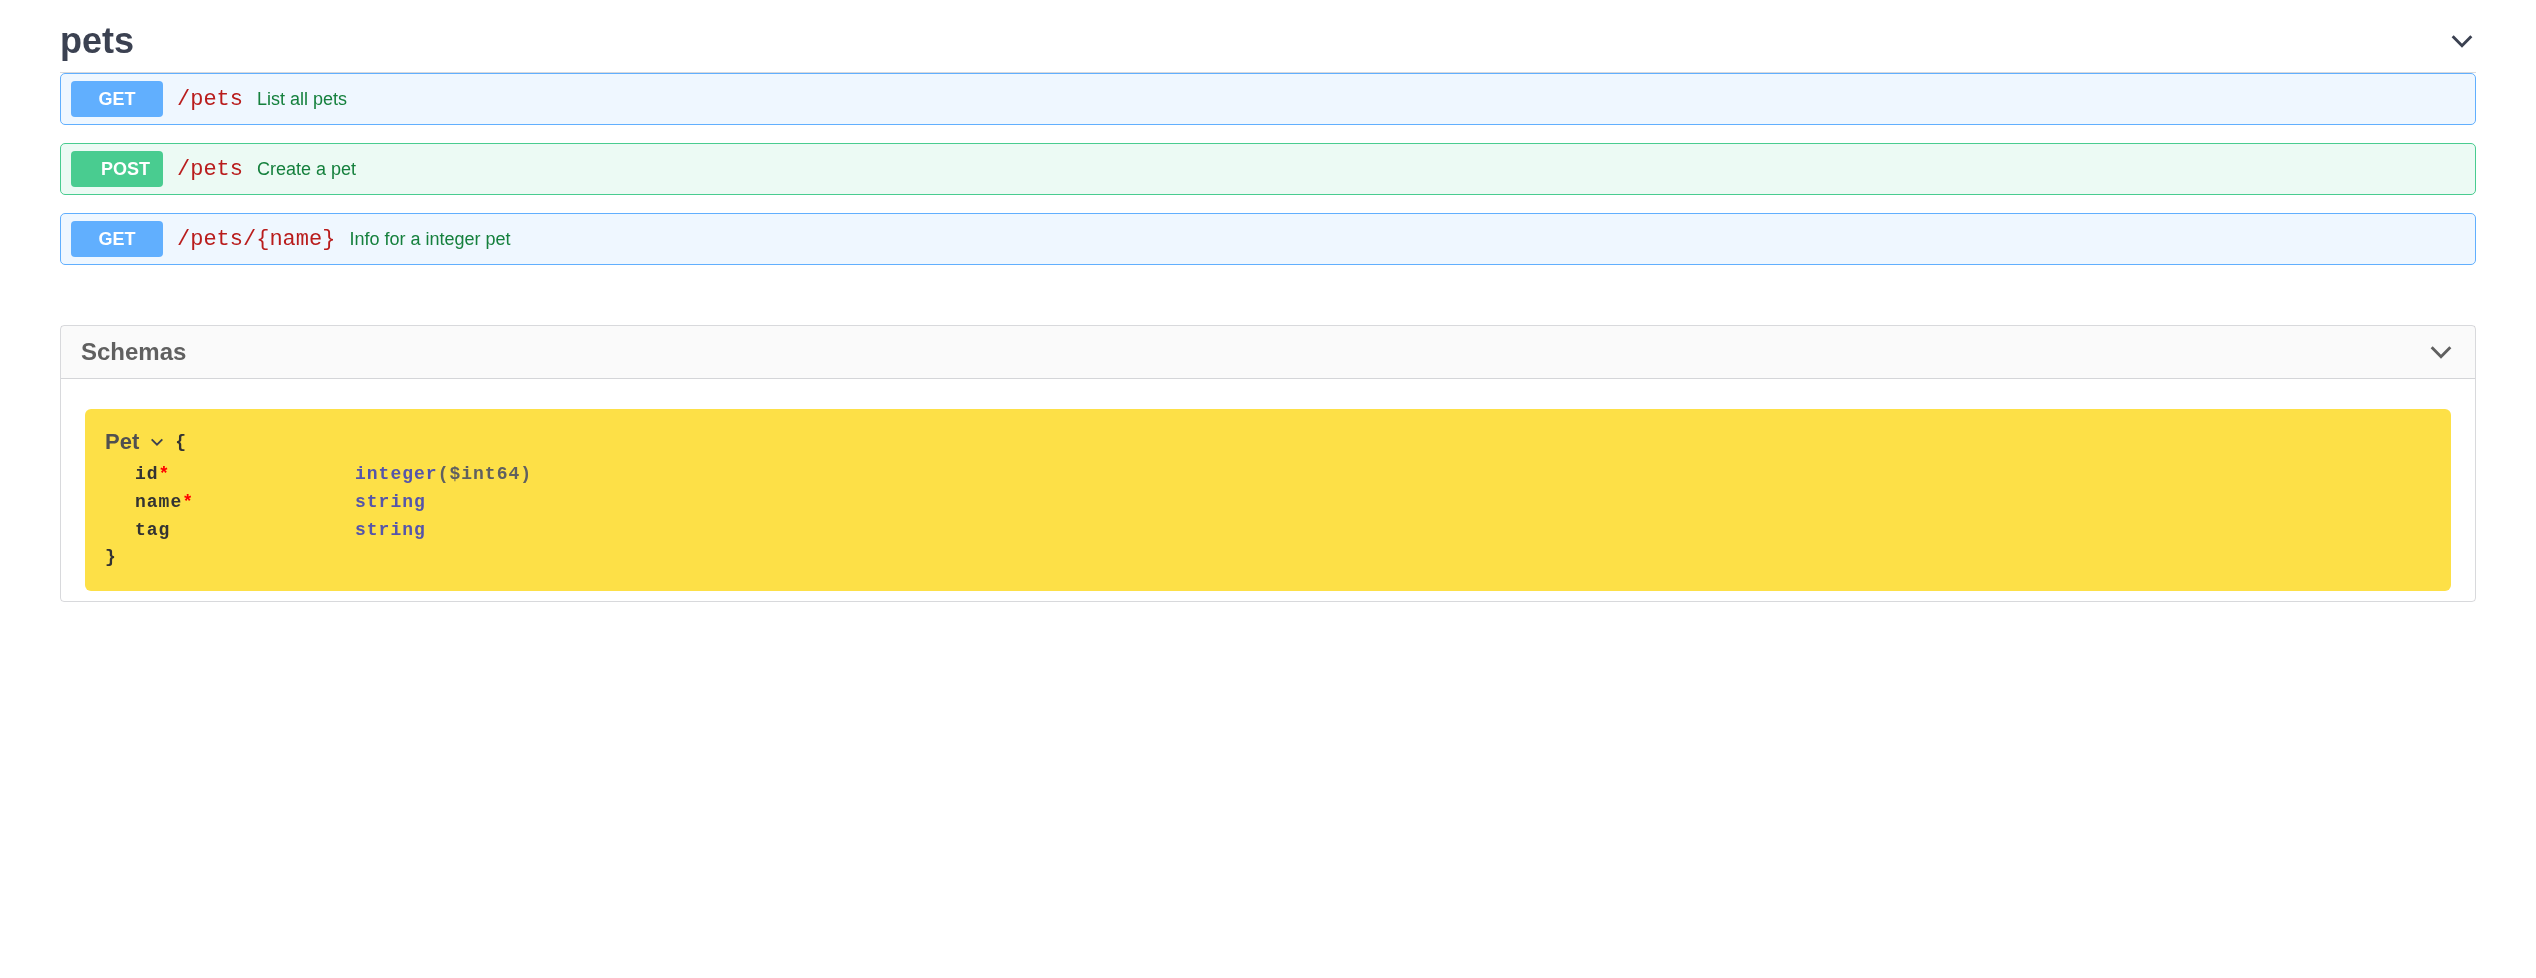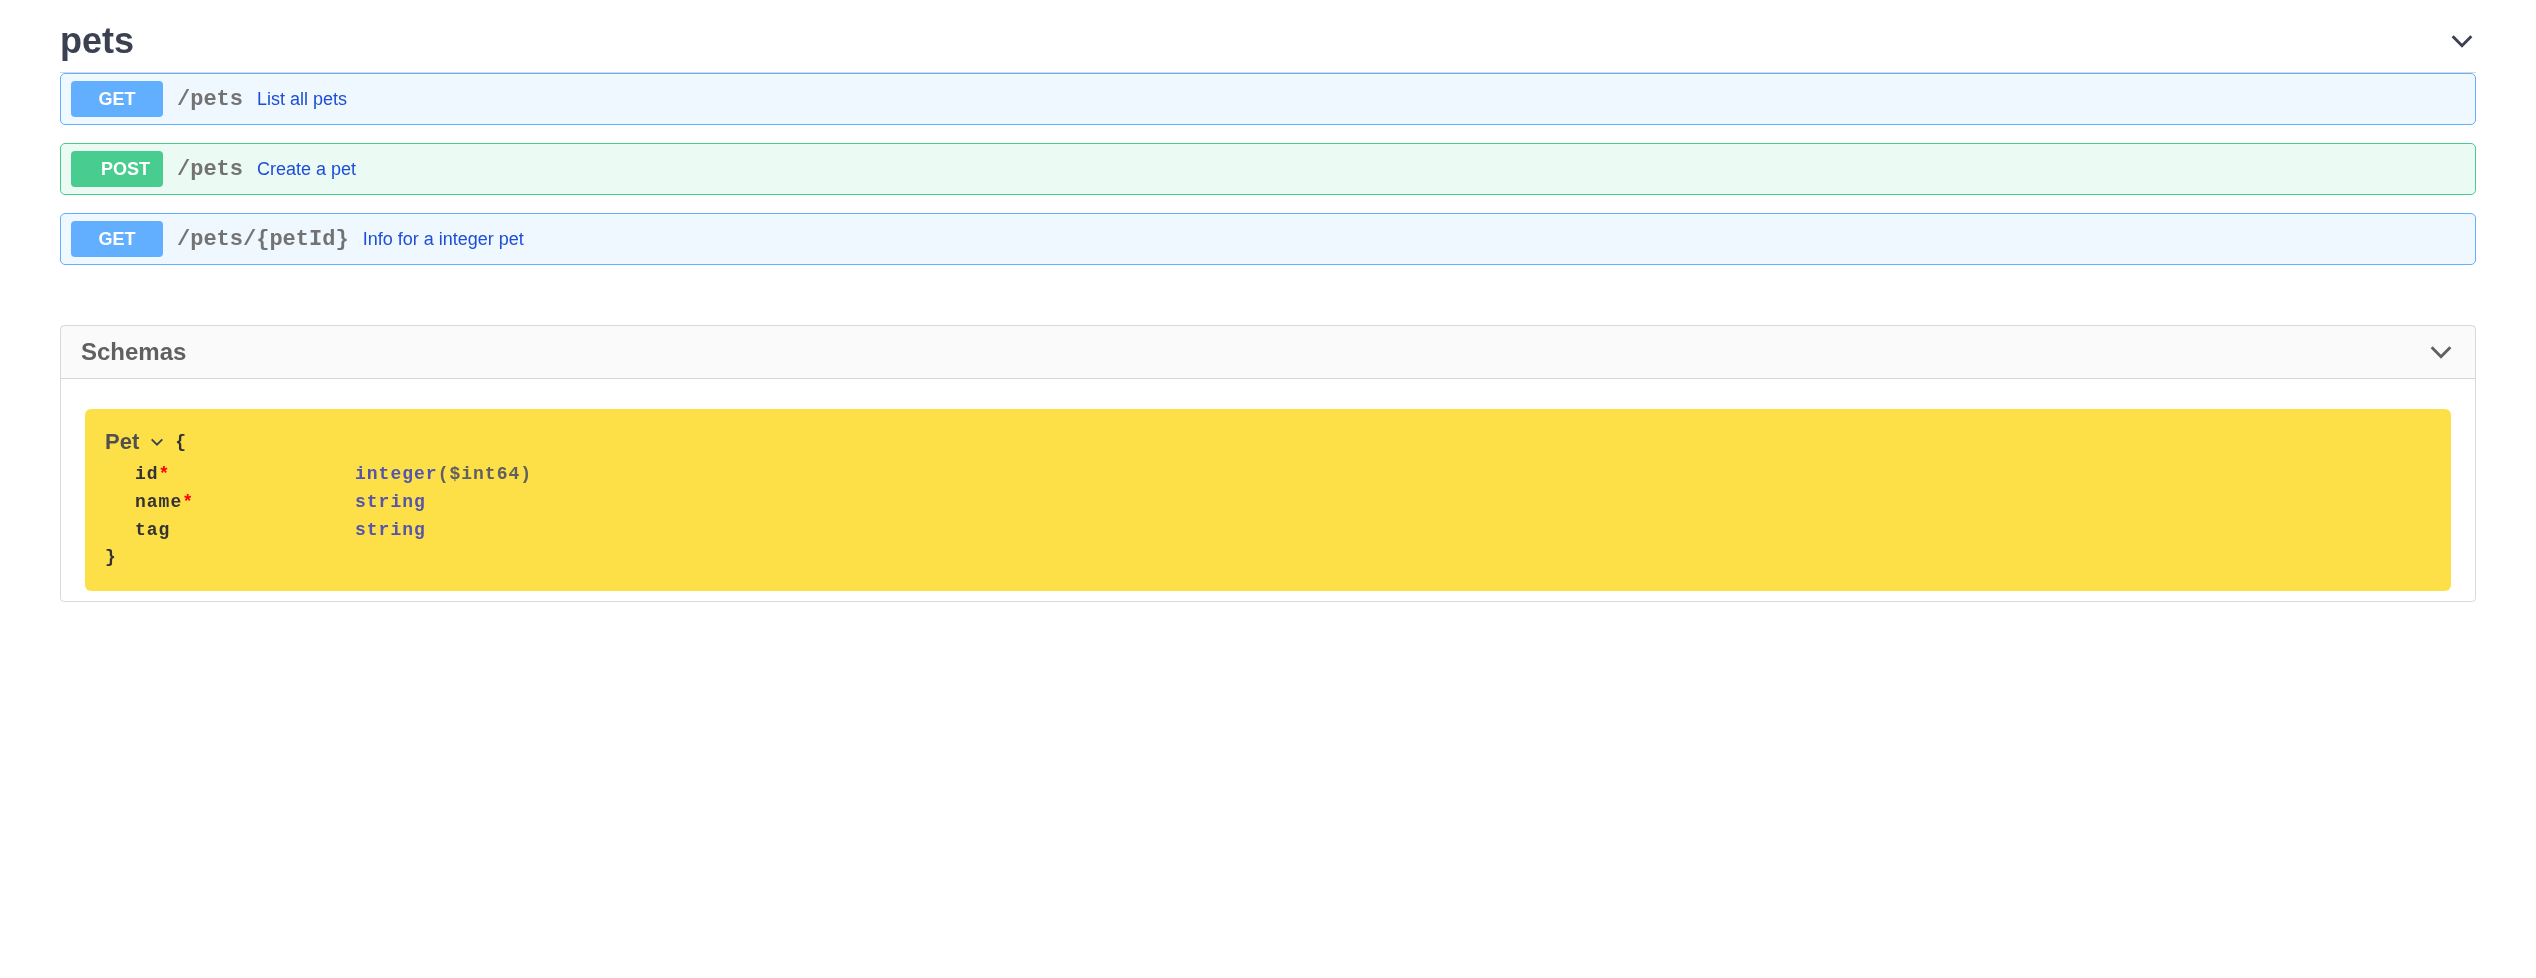--- a/index.html
+++ b/index.html
@@ -71,27 +71,27 @@
   align-items: center;
   justify-content: center;
   margin-right: 14px;
   font-family: -apple-system, BlinkMacSystemFont, "Segoe UI", Helvetica, Arial, sans-serif;
 }
 .method-get { background: #61affe; }
 .method-post { background: #49cc90; padding-left: 17px; }
 .op-path {
   font-family: "Courier New", Courier, monospace;
   font-size: 22px;
-  font-weight: 700;
-  color: #737373;
+  font-weight: 400;
+  color: #b91c1c;
   margin-right: 14px;
 }
 .op-summary {
   font-size: 18px;
-  color: #1d4ed8;
+  color: #15803d;
 }
 .schemas-section {
   border: 1px solid rgba(59,65,81,0.2);
   border-radius: 4px;
   margin-top: 60px;
 }
 .schemas-header {
   display: flex;
   align-items: center;
   justify-content: space-between;
@@ -211,21 +211,21 @@
       <div class="op-row">
         <span class="method-badge method-post">POST</span>
         <span class="op-path">/pets</span>
         <span class="op-summary">Create a pet</span>
       </div>
     </div>
 
     <div class="operation op-get">
       <div class="op-row">
         <span class="method-badge method-get">GET</span>
-        <span class="op-path">/pets/{petId}</span>
+        <span class="op-path">/pets/{name}</span>
         <span class="op-summary">Info for a integer pet</span>
       </div>
     </div>
   </div>
 </div>
 
 <div class="schemas-section">
   <div class="schemas-header">
     <span class="schemas-title">Schemas</span>
     <span class="chevron schemas-chevron">

